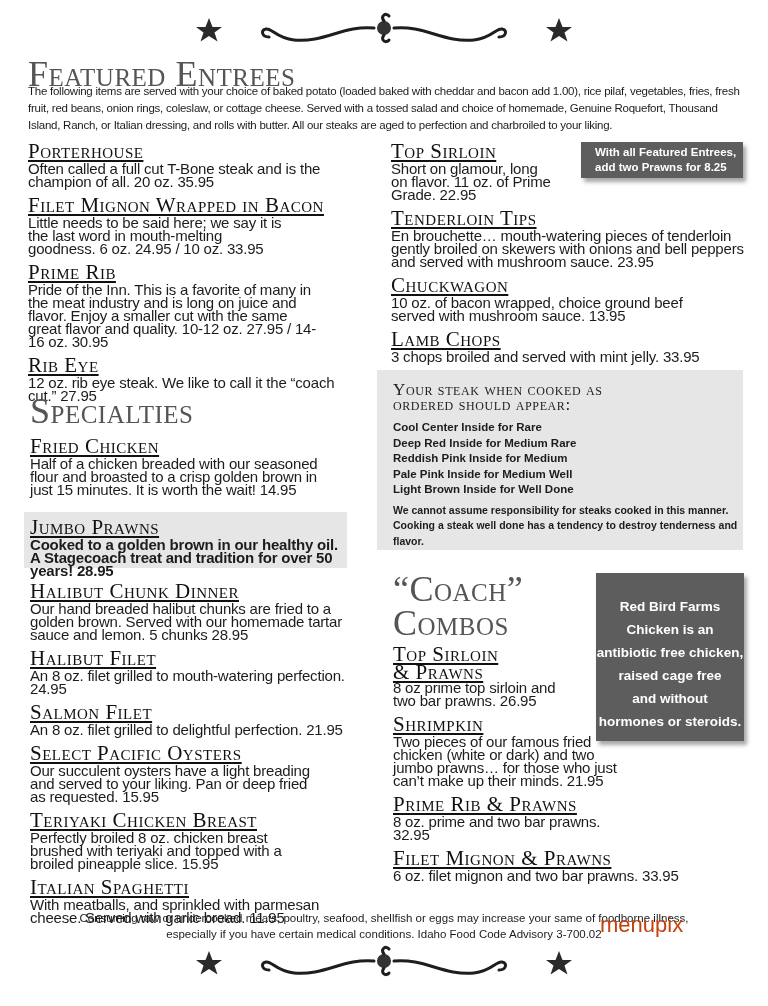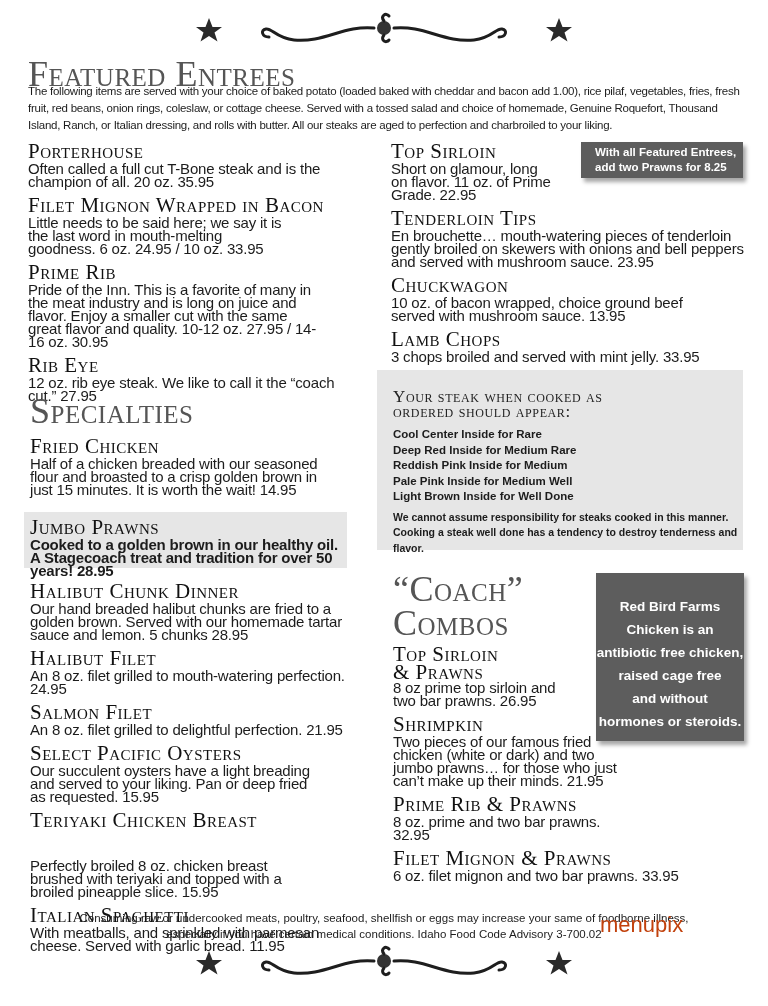--- a/index.html
+++ b/index.html
@@ -19,20 +19,21 @@
     line-height: 36px;
     letter-spacing: 0.5px;
   }
   .h-item {
     font-family: "Liberation Serif", serif;
     font-variant: small-caps;
     color: #111;
     font-size: 21px;
     line-height: 22px;
     letter-spacing: 0.5px;
+    text-decoration: underline;
   }
   .desc {
     font-size: 15px;
     line-height: 13px;
     transform-origin: left top;
     letter-spacing: -0.2px;
   }
   .intro { font-size: 11.5px; line-height: 17px; letter-spacing: -0.25px; }
 
   .item { margin-bottom: 6px; }
@@ -122,21 +123,21 @@
     <div class="h-item">Lamb Chops</div>
     <div class="desc">3 chops broiled and served with mint jelly. 33.95</div>
   </div>
 </div>
 
 <div class="abs callout-dark" style="left:581px; top:142px; width:162px; height:36px; padding:3px 0 16px 14px; font-size:11.5px; line-height:15px;">
   <div>With all Featured Entrees,</div>
   <div>add two Prawns for 8.25</div>
 </div>
 
-<div class="abs doneness-box" style="left:377px; top:370px; width:366px; height:180px; padding:19px 0 0 16px;">
+<div class="abs doneness-box" style="left:377px; top:370px; width:366px; height:180px; padding:12px 0 0 16px;">
   <div class="doneness-title">
     <div>Your steak when cooked as</div>
     <div>ordered should appear:</div>
   </div>
   <div class="doneness-list" style="margin-top:8px;">
     <div>Cool Center Inside for Rare</div>
     <div>Deep Red Inside for Medium Rare</div>
     <div>Reddish Pink Inside for Medium</div>
     <div>Pale Pink Inside for Medium Well</div>
     <div>Light Brown Inside for Well Done</div>
@@ -173,21 +174,21 @@
   <div class="item">
     <div class="h-item">Salmon Filet</div>
     <div class="desc">An 8 oz. filet grilled to delightful perfection. 21.95</div>
   </div>
   <div class="item">
     <div class="h-item">Select Pacific Oysters</div>
     <div class="desc" style="width:295px;">Our succulent oysters have a light breading and served to your liking. Pan or deep fried as requested. 15.95</div>
   </div>
   <div class="item">
     <div class="h-item">Teriyaki Chicken Breast</div>
-    <div class="desc" style="width:285px;margin-top:28px;">Perfectly broiled 8 oz. chicken breast brushed with teriyaki and topped with a broiled pineapple slice. 15.95</div>
+    <div class="desc" style="width:285px;">Perfectly broiled 8 oz. chicken breast brushed with teriyaki and topped with a broiled pineapple slice. 15.95</div>
   </div>
   <div class="item">
     <div class="h-item">Italian Spaghetti</div>
     <div class="desc" style="width:295px;">With meatballs, and sprinkled with parmesan cheese. Served with garlic bread. 11.95</div>
   </div>
 </div>
 
 <div class="abs h-main" style="left:393px; top:572px; line-height:34px;">
   <div>“Coach”</div>
   <div>Combos</div>

